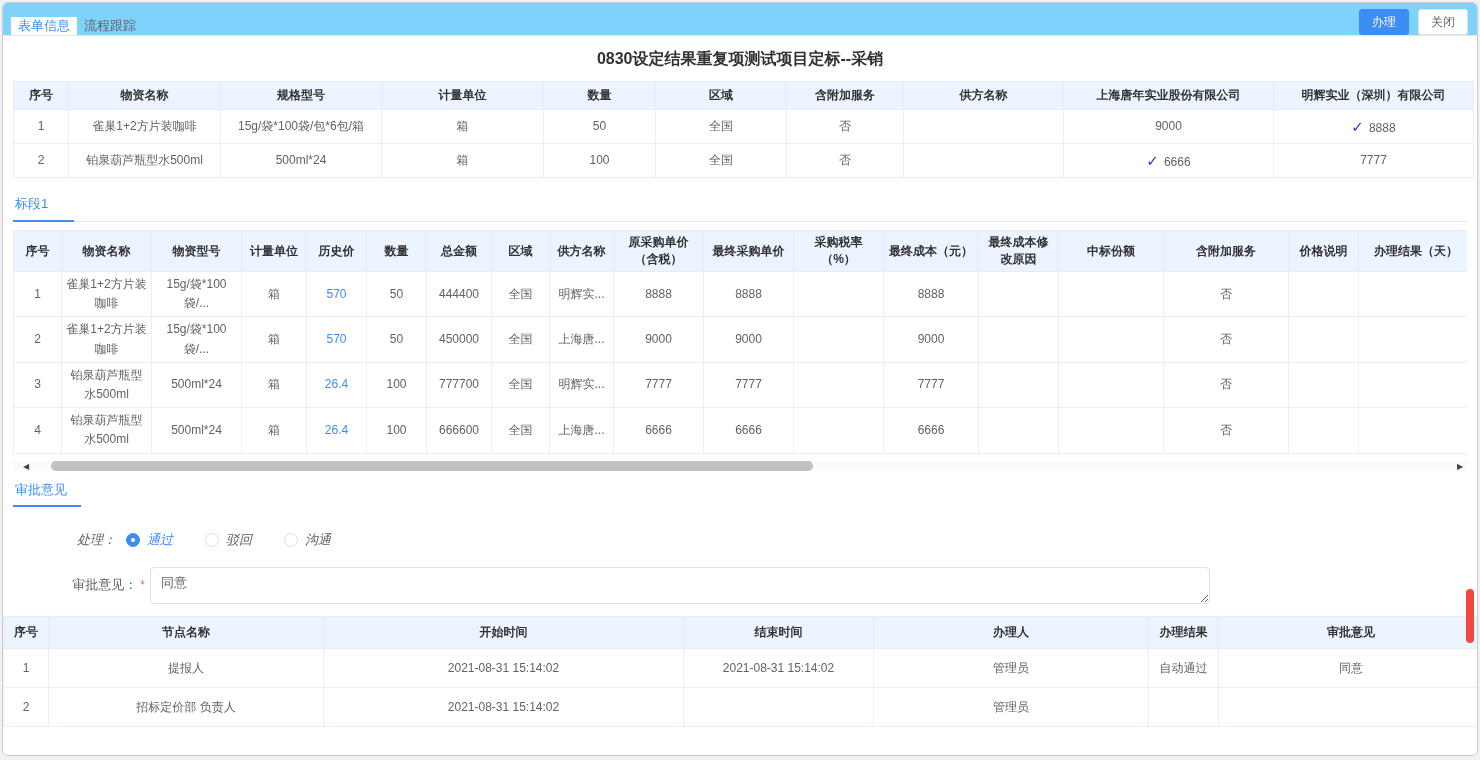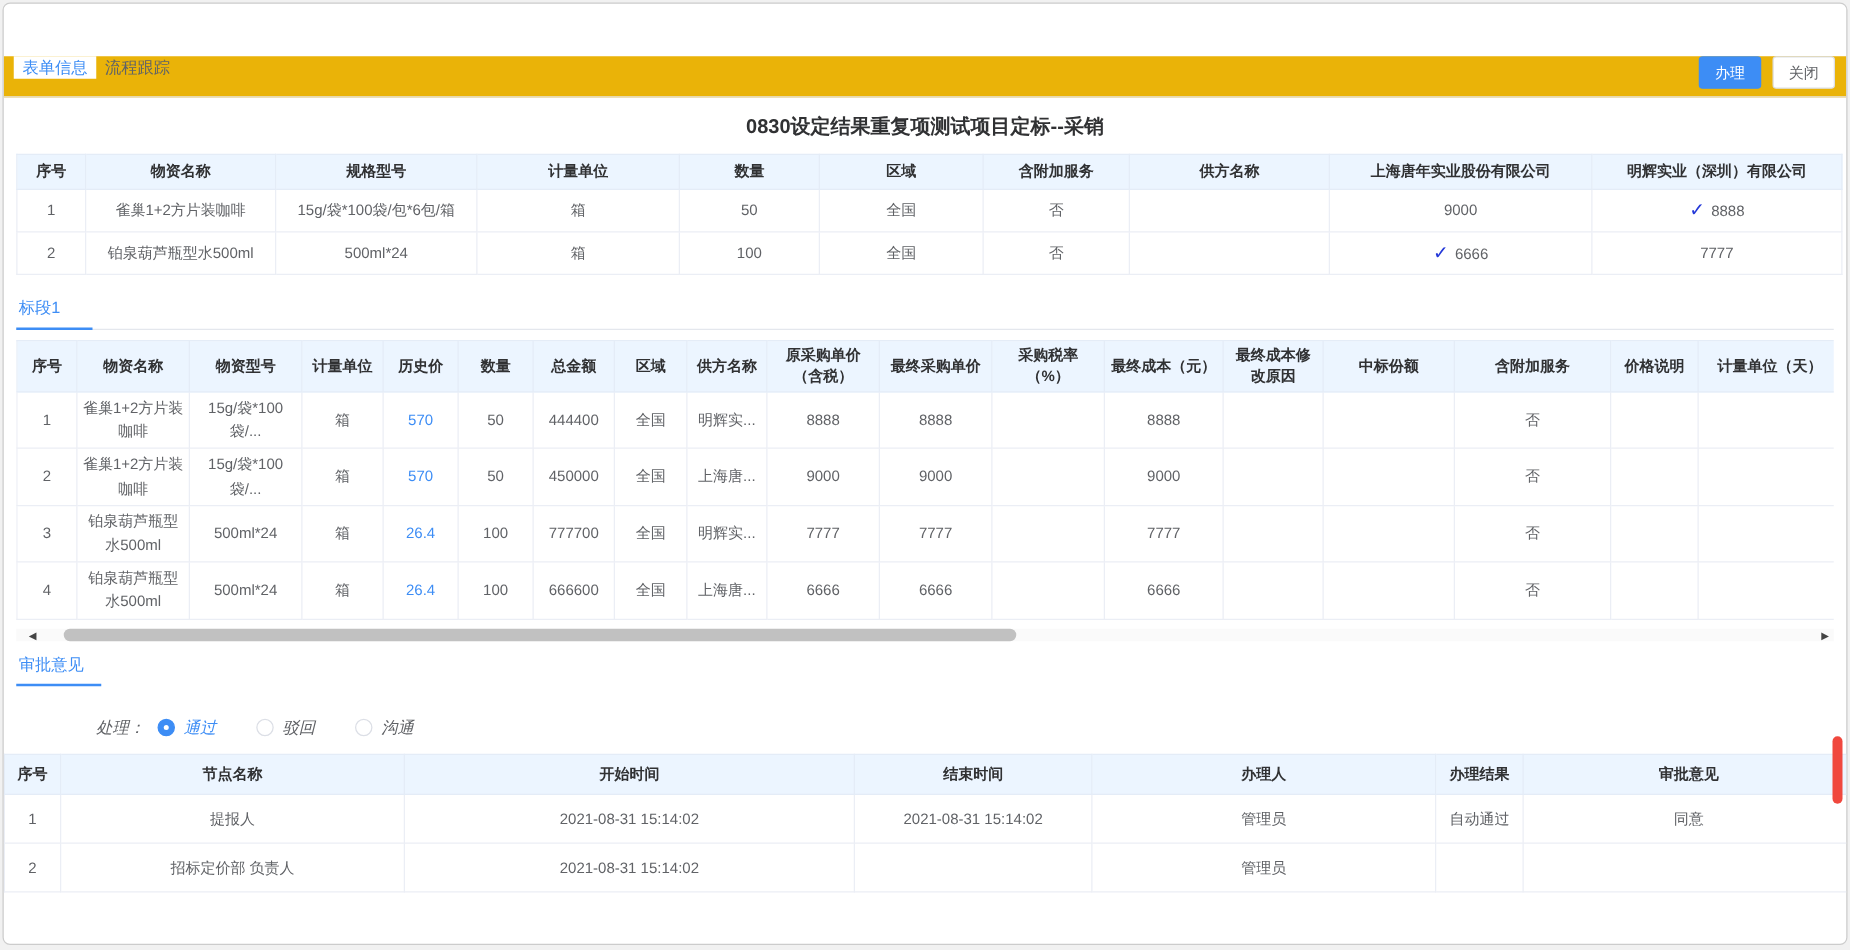--- a/index.html
+++ b/index.html
@@ -2,22 +2,22 @@
 <html><head>
 <meta charset="utf-8">
 <style>
   * { box-sizing: border-box; }
   html,body { margin:0; padding:0; width:1480px; height:760px; background:#f1f1f1;
               font-family:"Liberation Sans","DejaVu Sans",sans-serif; }
   .card { position:relative; margin:2px; width:1476px; height:754px; background:#fff;
           border:1px solid #ccc; border-radius:6px; overflow:hidden; }
 
   
-  .tabbar { display:flex; align-items:flex-start; height:33px; background:#eab308;
-            border-bottom:1px solid #e6e6e6; padding-left:8px;margin-top:42px; }
+  .tabbar { display:flex; align-items:flex-end; height:33px; background:#7dd3fc;
+            border-bottom:1px solid #e6e6e6; padding-left:8px; }
   .tab { width:66px; display:flex; align-items:center; justify-content:center;
          font-size:13px; color:#5f6368; cursor:pointer; }
   .tab.active { background:#fff; color:#3d8df5; }
   .topbtns { margin-left:auto; display:flex; align-items:center; gap:9px; padding-right:9px; }
   .btn { height:26px; min-width:44px; padding:12px 12px; font-size:12px; border-radius:3px;
          display:flex; align-items:center; justify-content:center; cursor:pointer; }
   .btn-primary { background:#3d8df5; border:1px solid #3d8df5; color:#fff; }
   .btn-plain { background:#fff; border:1px solid #dcdfe6; color:#606266; }
 
   .content { padding:0 10px; }
@@ -193,21 +193,21 @@
               <th>区域</th>
               <th>供方名称</th>
               <th>原采购单价（含税）</th>
               <th>最终采购单价</th>
               <th>采购税率（%）</th>
               <th>最终成本（元）</th>
               <th>最终成本修改原因</th>
               <th>中标份额</th>
               <th>含附加服务</th>
               <th>价格说明</th>
-              <th>计量单位（天）</th>
+              <th>办理结果（天）</th>
             </tr>
           </thead>
         <tbody>
             <tr>
               <td>1</td>
               <td>雀巢1+2方片装咖啡</td>
               <td>15g/袋*100袋/...</td>
               <td>箱</td>
               <td><a class="cell-link">570</a></td>
               <td>50</td>
@@ -307,20 +307,24 @@
       <label class="radio">
         <span class="rd"></span>
         <span class="rlbl">驳回</span>
       </label>
       <label class="radio">
         <span class="rd"></span>
         <span class="rlbl">沟通</span>
       </label>
     </div>
 
+    <div class="comment-row">
+      <span class="comment-label"><span>审批意见：</span><span class="req">*</span></span>
+      <textarea class="comment" style="">同意</textarea>
+    </div>
 
   </div>
 
   <table class="history">
     <colgroup>
       <col style="width:45px">
         <col style="width:275px">
         <col style="width:360px">
       <col style="width:190px">
         <col style="width:275px">

